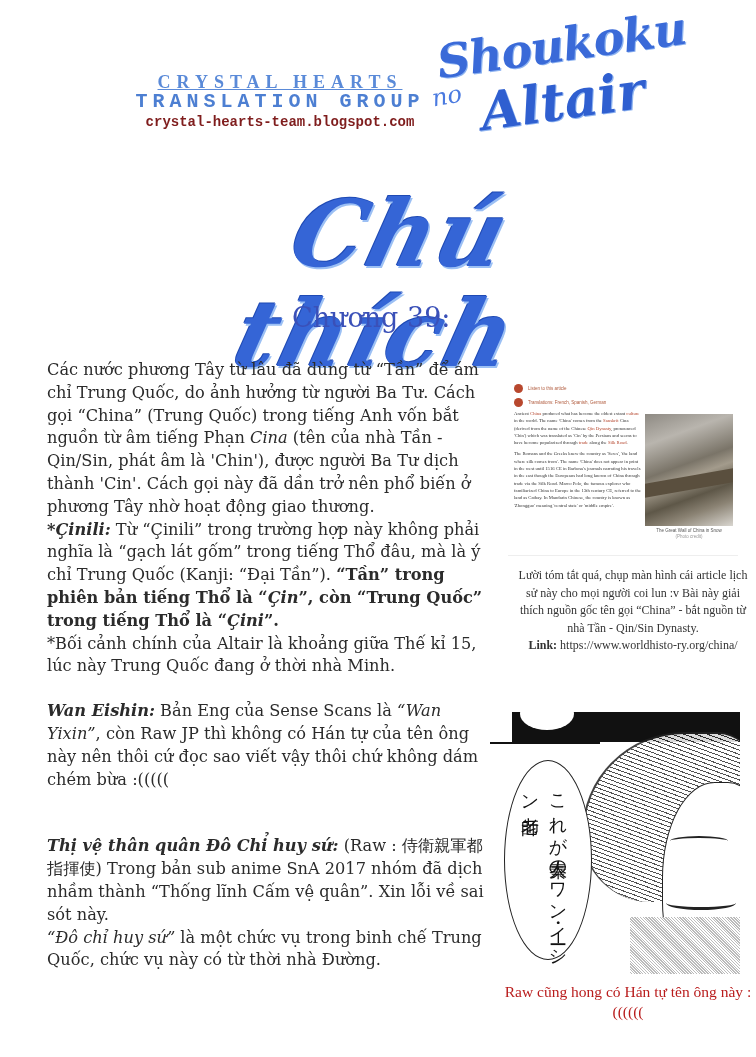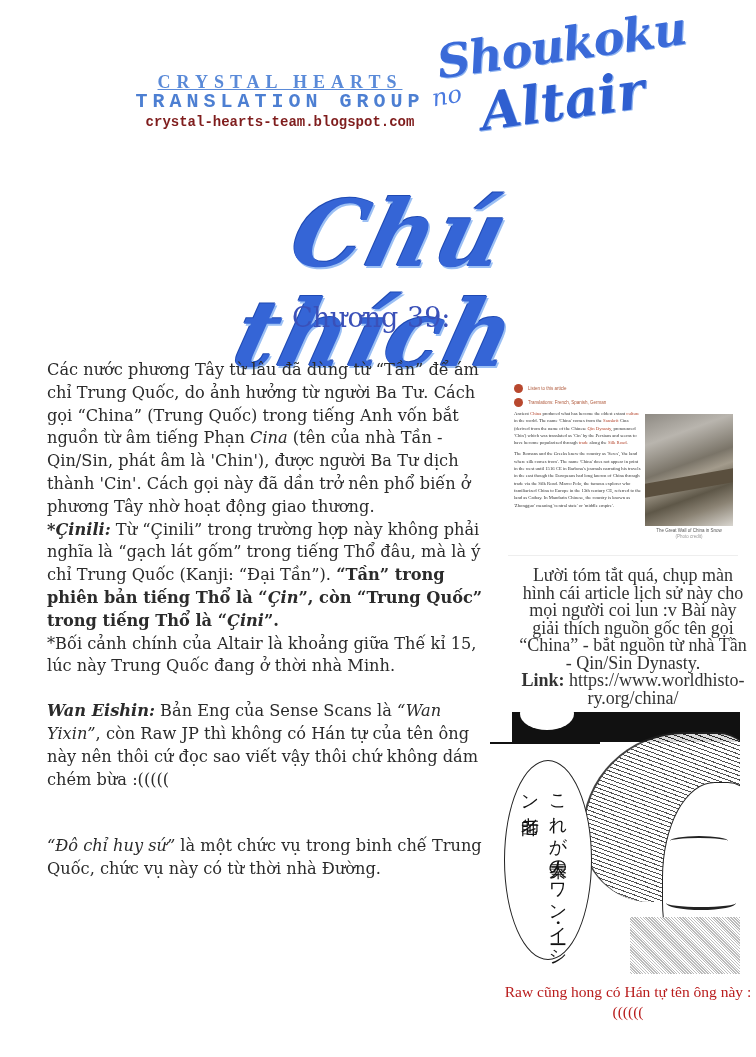--- a/index.html
+++ b/index.html
@@ -35,21 +35,21 @@
   .article .dot { width: 9px; height: 9px; border-radius: 50%; background: #b8482e; }
   .article .hdr span { font-family: "Liberation Sans", sans-serif; font-size: 4.5px; color: #b05a3c; }
   .article .body { position: absolute; left: 6px; top: 32px; width: 128px; font-family: "Liberation Serif", serif; font-size: 4.7px; line-height: 7.3px; color: #333; }
   .article .body .lk { color: #b4432a; }
   .article .photo { position: absolute; left: 137px; top: 36px; width: 88px; height: 112px;
     background: linear-gradient(160deg, #8e8a83 0%, #b9b5ae 22%, #7a7468 45%, #a39b8c 55%, #5e5748 70%, #8b8374 82%, #d9d6d0 100%); }
   .article .photo::after { content: ""; position: absolute; left: 0; top: 62px; width: 88px; height: 14px; background: #5a4f3e; transform: skewY(-10deg); }
   .article .cap { position: absolute; left: 137px; top: 150px; width: 88px; text-align: center; font-family: "Liberation Sans", sans-serif; font-size: 4.5px; color: #555; line-height: 6px; }
 
   
-  .side-note { position: absolute; left: 515px; top: 567px; width: 236px; text-align: center; font-family: "Liberation Serif", serif; font-size: 18px; line-height: 17.5px; color: #333; }
+  .side-note { position: absolute; left: 515px; top: 567px; width: 236px; text-align: center; font-family: "Liberation Serif", serif; font-size: 12px; line-height: 17.5px; color: #333; }
   .side-note b { font-weight: bold; }
 
   
   .manga { position: absolute; left: 490px; top: 712px; width: 250px; height: 262px; overflow: hidden; background: #fff; }
   .manga .topbar { position: absolute; left: 22px; top: 0; width: 228px; height: 30px; background: #111; }
   .manga .topbar::before { content: ""; position: absolute; left: 8px; top: -14px; width: 54px; height: 32px; background: #fff; border-radius: 50%; }
   .manga .hline { position: absolute; left: 0; top: 30px; width: 110px; height: 2px; background: #111; }
   .manga .bubble { position: absolute; left: 14px; top: 48px; width: 88px; height: 200px; border: 1.5px solid #222; border-radius: 50%; background: #fff; z-index: 2; }
   .manga .jp { position: absolute; left: 26px; top: 70px; writing-mode: vertical-rl; font-family: "DejaVu Sans", sans-serif; font-size: 18px; line-height: 28px; color: #111; z-index: 3; letter-spacing: 1px; }
   .manga .face { position: absolute; left: 172px; top: 70px; width: 110px; height: 200px; border: 1.5px solid #222; border-radius: 48% 40% 30% 40%; background: #fff; }
@@ -87,20 +87,23 @@
     <span class="term">*Çinili:</span><span> Từ “Çinili” trong trường hợp này không phải nghĩa là “gạch lát gốm” trong tiếng Thổ đâu, mà là ý chỉ Trung Quốc (Kanji: “Đại Tần”). </span><b><span>“Tần” trong phiên bản tiếng Thổ là “</span><i>Çin</i><span>”, còn “Trung Quốc” trong tiếng Thổ là “</span><i>Çini</i><span>”.</span></b>
   </p>
   <p>*Bối cảnh chính của Altair là khoảng giữa Thế kỉ 15, lúc này Trung Quốc đang ở thời nhà Minh.</p>
   <div class="gap"></div>
   <p>
     <span class="term">Wan Eishin:</span><span> Bản Eng của Sense Scans là </span><i>“Wan Yixin”</i><span>, còn Raw JP thì không có Hán tự của tên ông này nên thôi cứ đọc sao viết vậy thôi chứ không dám chém bừa :(((((</span>
   </p>
   <div class="gap"></div>
   <div class="gap"></div>
   <p>
+    <span class="term">Thị vệ thân quân Đô Chỉ huy sứ:</span><span> (Raw : 侍衛親軍都指揮使) Trong bản sub anime SnA 2017 nhóm đã dịch nhầm thành “Thống lĩnh Cấm vệ quân”. Xin lỗi về sai sót này.</span>
+  </p>
+  <p>
     <i>“Đô chỉ huy sứ”</i><span> là một chức vụ trong binh chế Trung Quốc, chức vụ này có từ thời nhà Đường.</span>
   </p>
 </div>
 
 <div class="article">
   <div class="hdr" style="margin-top:4px">
     <div class="dot"></div>
     <span>Listen to this article</span>
   </div>
   <div class="hdr">

